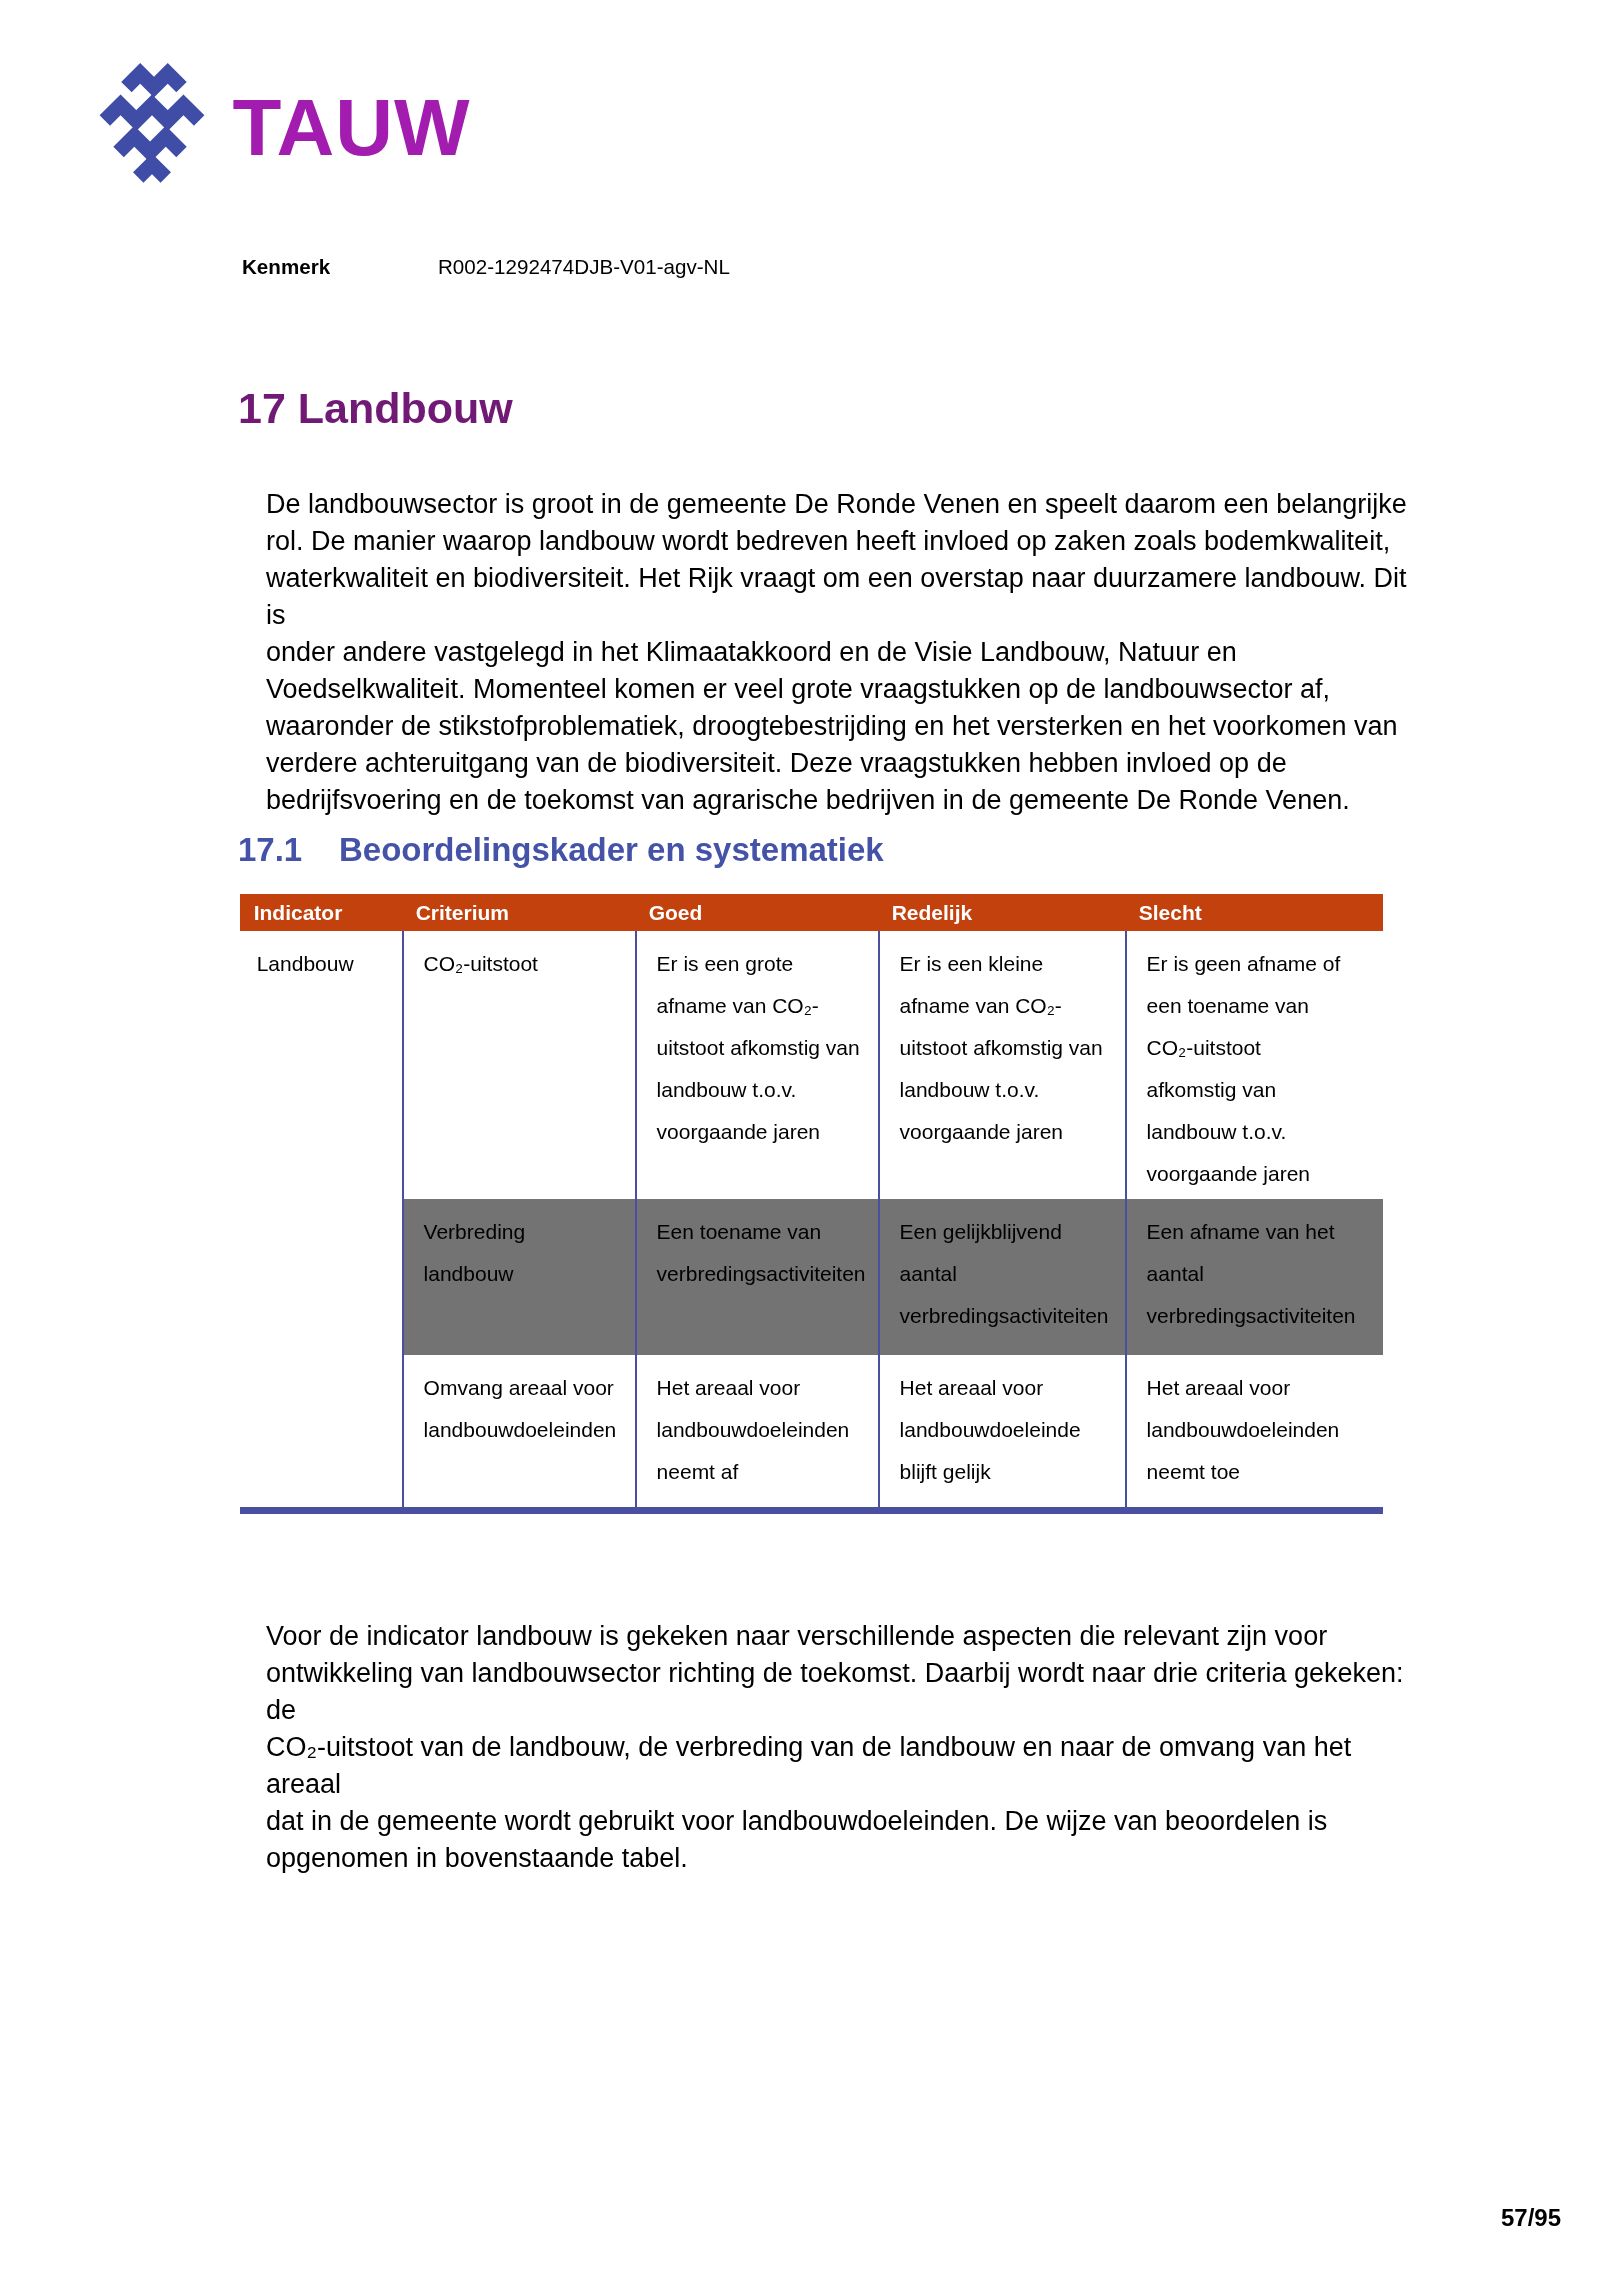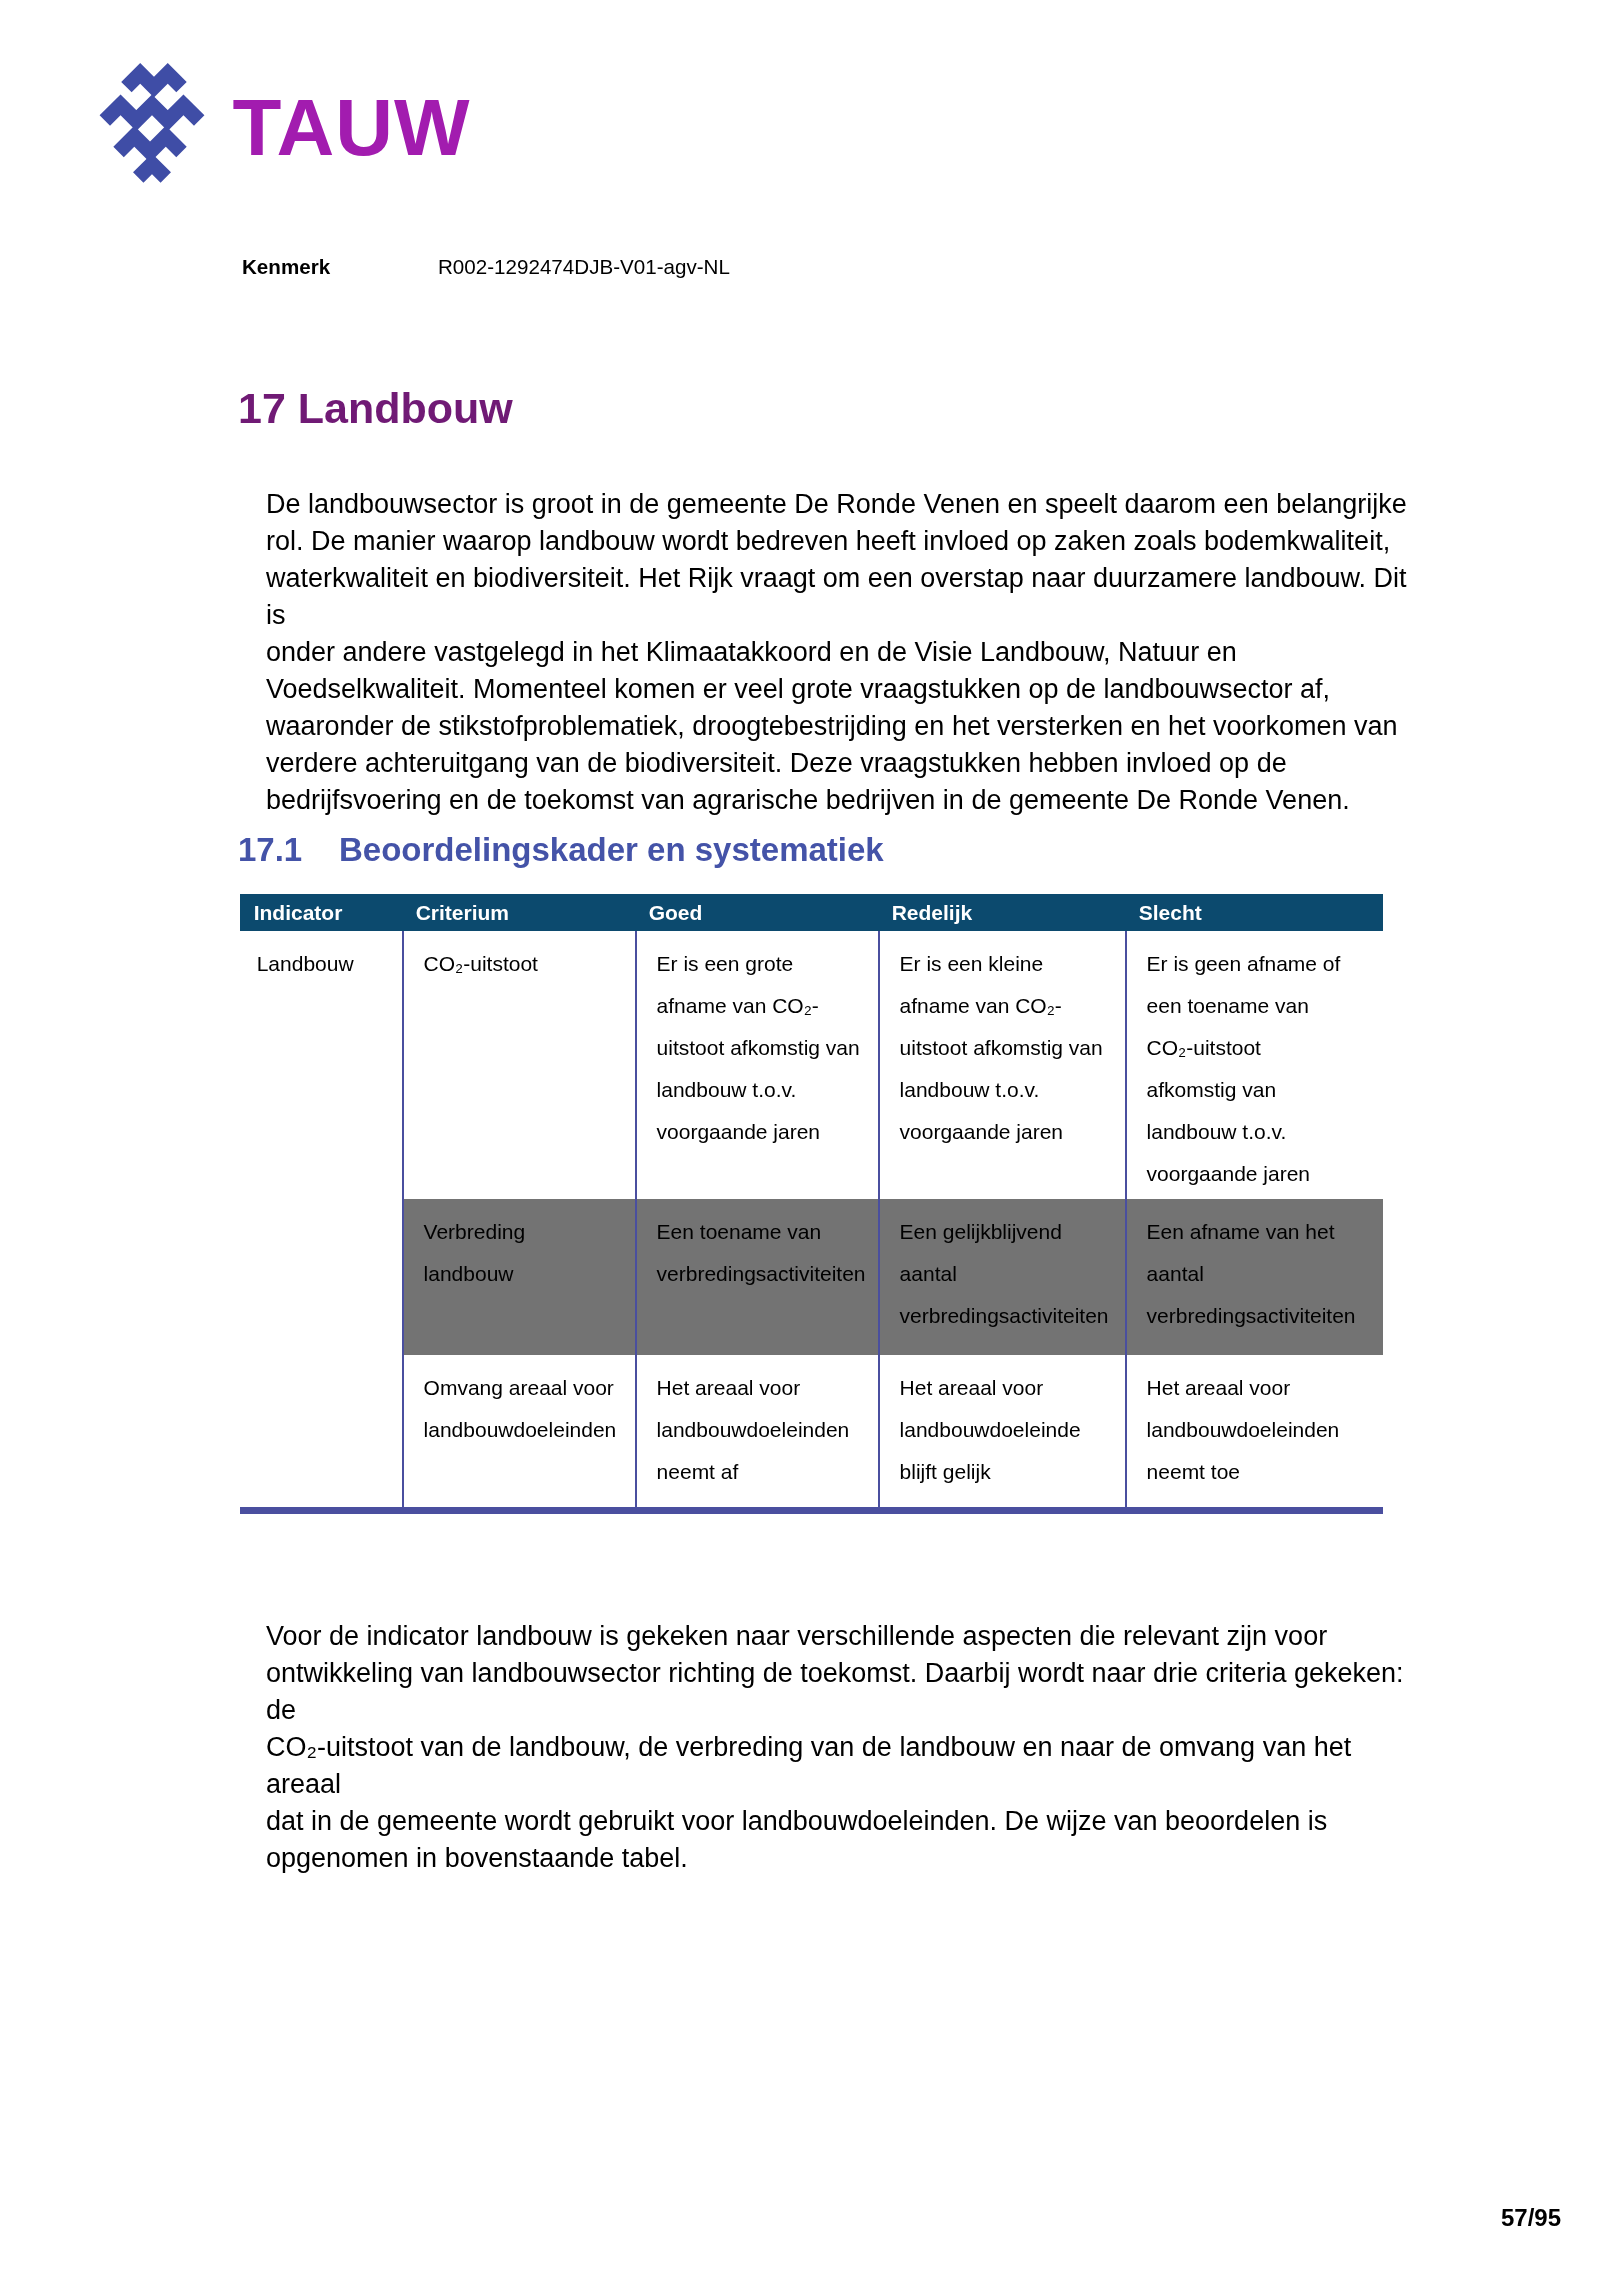--- a/index.html
+++ b/index.html
@@ -52,21 +52,21 @@
   .table {
     position:absolute; left:240px; top:894px; width:1143px;
     font-size:21px;
   }
   .grid {
     display:grid;
     grid-template-columns:162px 233px 243px 247px 258px;
     grid-template-rows:37px 268px 156px 152px;
   }
   .th {
-    background:#0c4a6e; color:#ffffff; font-weight:bold;
+    background:#c2410c; color:#ffffff; font-weight:bold;
     line-height:37px; padding-left:13.7px;
     white-space:nowrap; overflow:hidden;
   }
   .td {
     padding:11.8px 13.7px 0 19.6px;
     line-height:42px;
     white-space:pre-line;
     background:#ffffff;
   }
   .td.indicator { padding-left:16.7px; }

